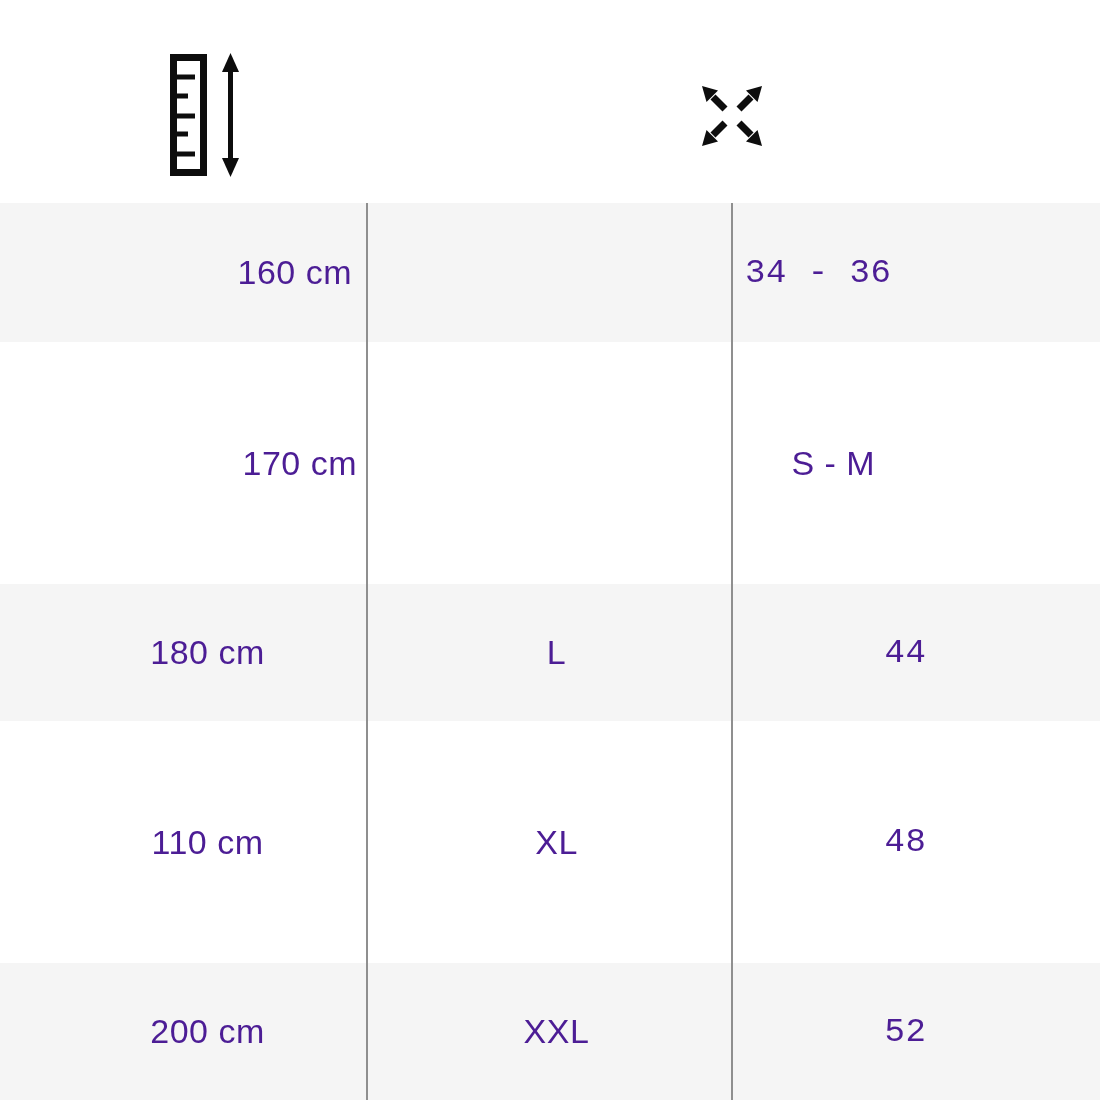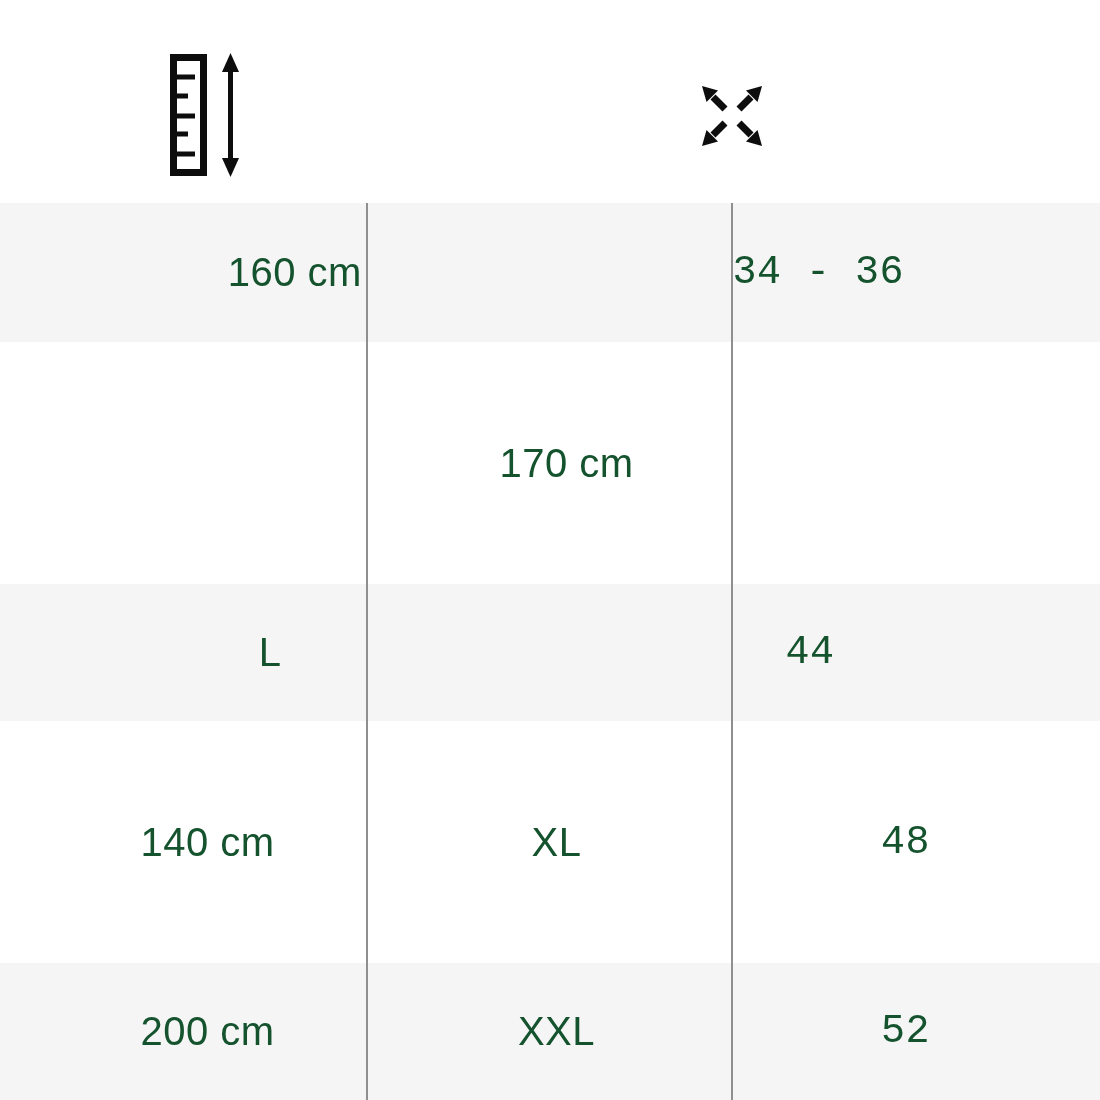--- a/index.html
+++ b/index.html
@@ -27,23 +27,23 @@
   .row:nth-child(2) { height: 242px; background: #ffffff; }
   .row:nth-child(3) { height: 137px; background: #f5f5f5; }
   .row:nth-child(4) { height: 242px; background: #ffffff; }
   .row:nth-child(5) { height: 137px; background: #f5f5f5; }
 
   .cell {
     flex: 1 1 0;
     display: flex;
     align-items: center;
     justify-content: center;
-    font-size: 40px;
+    font-size: 34px;
     letter-spacing: 0.5px;
-    color: #14532d;
+    color: #4c1d95;
     white-space: nowrap;
   }
   .cell.height-col   { padding-left: 33px; }
   .cell.size-num-col { padding-right: 20px; font-family: Liberation Mono, monospace; }
 
   .divider {
     position: absolute;
     top: 0; bottom: 0;
     width: 2px;
     background: #8f8f8f;
@@ -93,29 +93,31 @@
 
   <div class="size-table">
 
     <div class="row">
       <div class="cell height-col">160 cm</div>
       <div class="cell size-num-col">34 - 36</div>
     </div>
 
     <div class="row">
       <div class="cell height-col">170 cm</div>
+      <div class="cell">S - M</div>
     </div>
 
     <div class="row">
+      <div class="cell height-col">180 cm</div>
       <div class="cell">L</div>
       <div class="cell size-num-col">44</div>
     </div>
 
     <div class="row">
-      <div class="cell height-col">140 cm</div>
+      <div class="cell height-col">110 cm</div>
       <div class="cell">XL</div>
       <div class="cell size-num-col">48</div>
     </div>
 
     <div class="row">
       <div class="cell height-col">200 cm</div>
       <div class="cell">XXL</div>
       <div class="cell size-num-col">52</div>
     </div>
 

